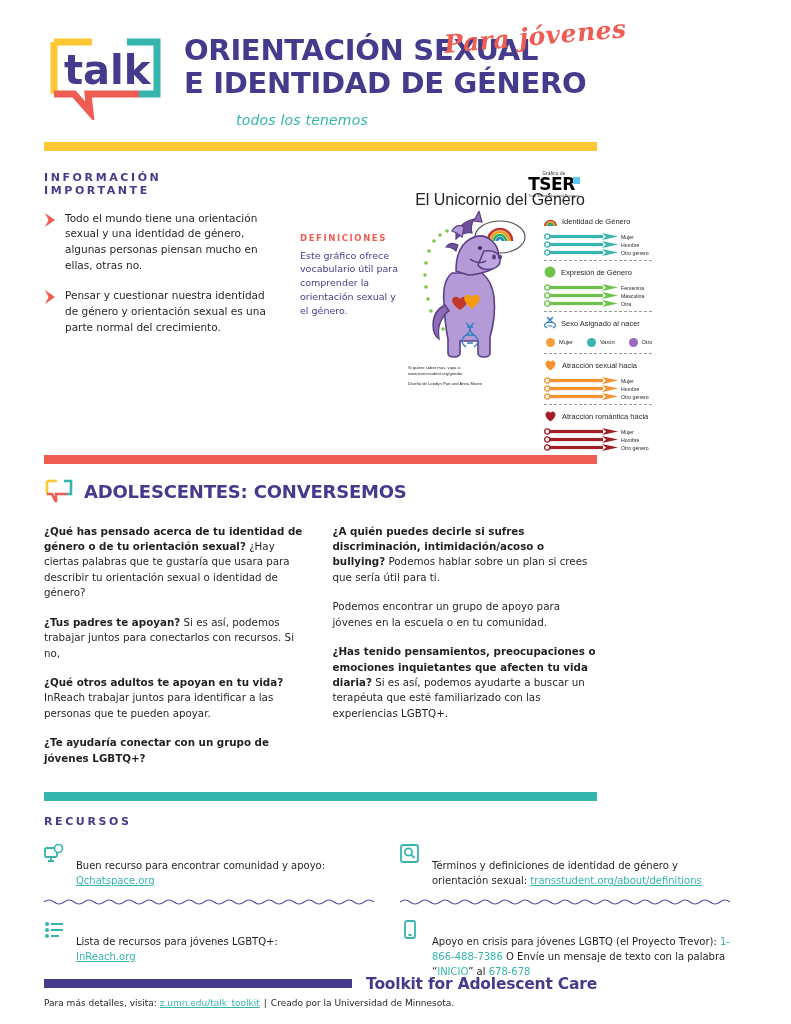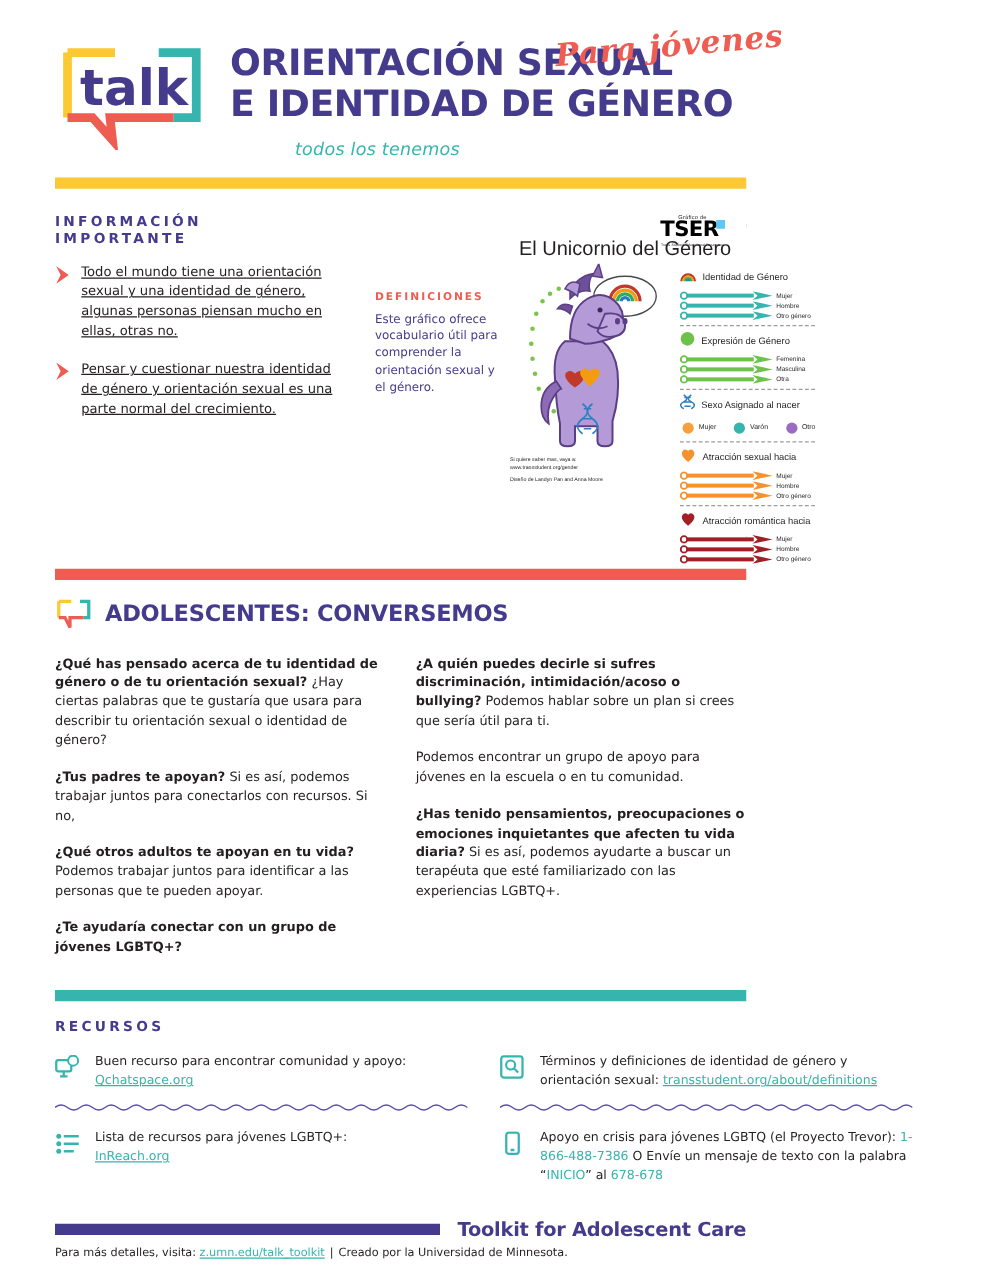--- a/index.html
+++ b/index.html
@@ -70,21 +70,20 @@
   .bullets { margin-top: 14px; }
   .bullet { display: flex; margin-bottom: 14px; }
   .chev { flex: 0 0 18px; margin-top: 1px; }
   .chev svg { display:block; }
   .bullet-text {
     font-family: "DejaVu Sans", sans-serif;
     font-size: 10.5px;
     line-height: 1.52;
     color: #231f20;
     padding-left: 3px;
-    text-decoration: underline;
   }
 
   
   .graphic-box {
     flex: 1;
     margin-left: 14px;
     position: relative;
     height: 268px;
   }
   .graphic-inner {
@@ -151,21 +150,21 @@
   .ado-col { flex: 1; }
   .qa { font-family:"DejaVu Sans", sans-serif; font-size:10.3px; line-height:1.5; color:#231f20; margin-bottom: 14px; }
   .qa b { font-weight: bold; }
 
   
   .rec-section { padding: 14px 44px 0 44px; }
   .rec-cols { display:flex; gap: 26px; margin-top: 12px; }
   .rec-col { flex:1; }
   .rec-item { display:flex; gap: 10px; padding: 2px 0 8px 0; }
   .rec-icon { flex: 0 0 22px; padding-top:2px; }
-  .rec-text { font-family:"DejaVu Sans", sans-serif; font-size:10px; line-height:1.5; color:#231f20; }
+  .rec-text { font-family:"DejaVu Sans", sans-serif; font-size:10px; line-height:1.5; color:#231f20;margin-top:16px; }
   .rec-link { color:#35b5ae; text-decoration: underline; }
   .rec-phone { color:#35b5ae; }
   .squiggle { height: 8px; margin: 2px 0 6px 0; }
 
   
   .footer { position:absolute; left:0; right:0; bottom: 16px; padding: 0 44px; }
   .footer-row { display:flex; align-items:flex-end; gap: 14px; }
   .footer-bar { height: 9px; background:#453b8c; flex: 1; margin-bottom: 5px; }
   .footer-brand {
     font-family:"DejaVu Sans", sans-serif; font-weight:bold; font-size:15.5px;
@@ -484,21 +483,21 @@
         <path d="M3 3 V16" stroke="#fcc833" stroke-width="2.6" fill="none"></path>
         <path d="M3 16 H8 L12 24 L12 16 H23" stroke="#ef5d52" stroke-width="2.6" fill="none"></path>
         <path d="M20 3 H27 V16 H23" stroke="#35b5ae" stroke-width="2.6" fill="none"></path>
       </svg>
       <div class="ado-title">ADOLESCENTES: CONVERSEMOS</div>
     </div>
     <div class="ado-cols">
       <div class="ado-col" id="ado-left">
           <p class="qa"><b>¿Qué has pensado acerca de tu identidad de género o de tu orientación sexual?</b><span> ¿Hay ciertas palabras que te gustaría que usara para describir tu orientación sexual o identidad de género?</span></p>
           <p class="qa"><b>¿Tus padres te apoyan?</b><span> Si es así, podemos trabajar juntos para conectarlos con recursos. Si no,</span></p>
-          <p class="qa"><b>¿Qué otros adultos te apoyan en tu vida?</b><span> Podemos trabajar juntos para identificar a las personas que te pueden apoyar.</span></p>
+          <p class="qa"><b>¿Qué otros adultos te apoyan en tu vida?</b><span> InReach trabajar juntos para identificar a las personas que te pueden apoyar.</span></p>
           <p class="qa"><b>¿Te ayudaría conectar con un grupo de jóvenes LGBTQ+?</b></p>
         </div>
       <div class="ado-col" id="ado-right">
           <p class="qa"><b>¿A quién puedes decirle si sufres discriminación, intimidación/acoso o bullying?</b><span> Podemos hablar sobre un plan si crees que sería útil para ti.</span></p>
           <p class="qa"><span>Podemos encontrar un grupo de apoyo para jóvenes en la escuela o en tu comunidad.</span></p>
           <p class="qa"><b>¿Has tenido pensamientos, preocupaciones o emociones inquietantes que afecten tu vida diaria?</b><span> Si es así, podemos ayudarte a buscar un terapéuta que esté familiarizado con las experiencias LGBTQ+.</span></p>
         </div>
     </div>
   </div>
 

